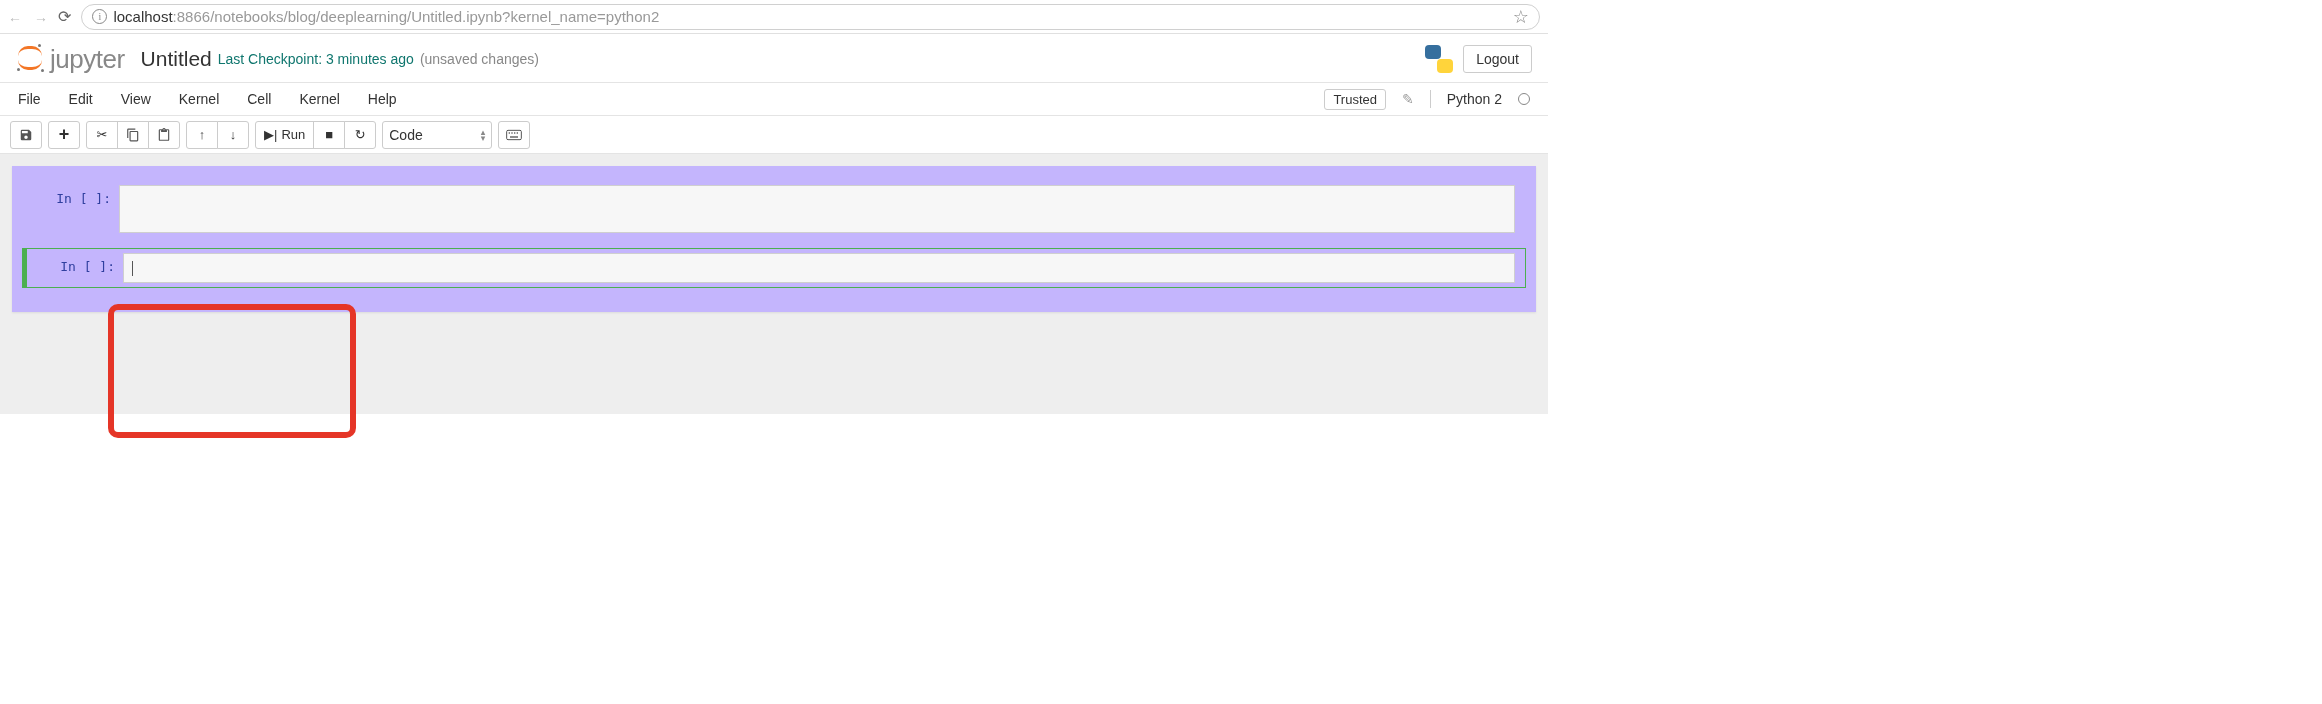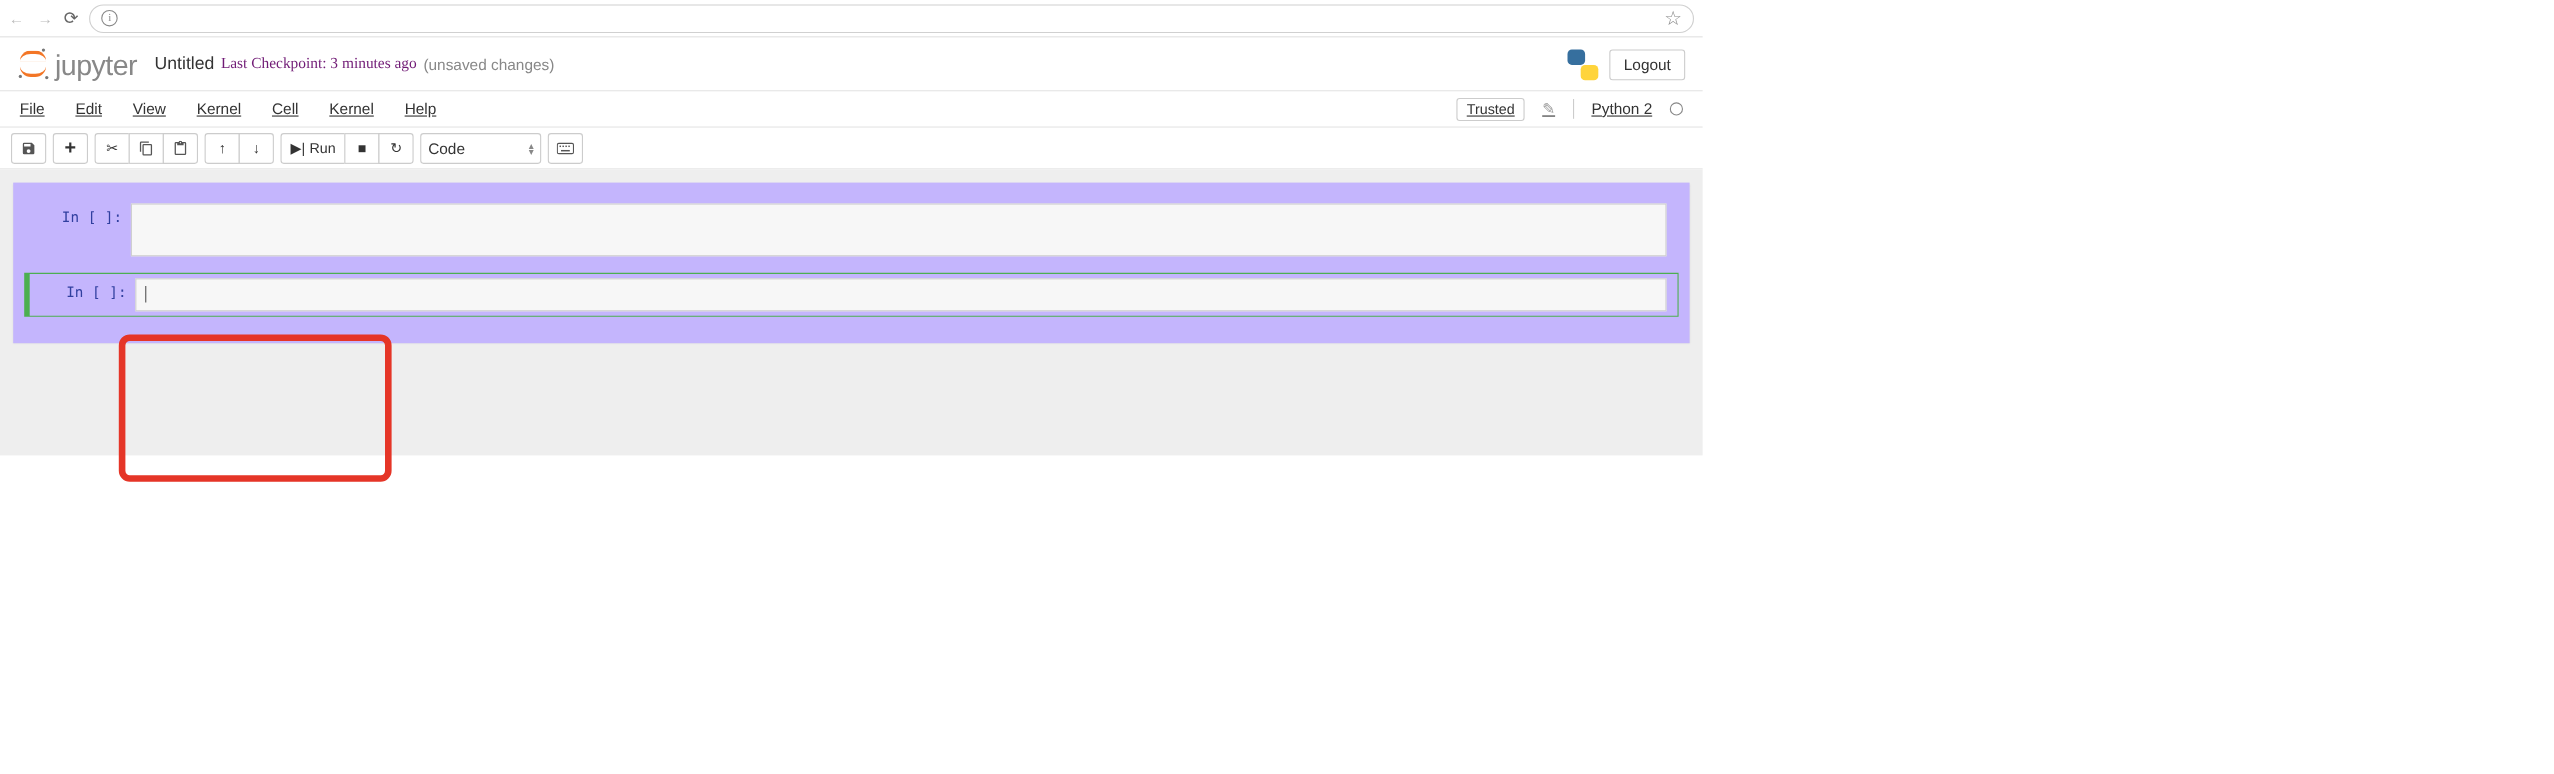--- a/index.html
+++ b/index.html
@@ -61,23 +61,23 @@
 }
 .logo-mark .arc {
   position: absolute; left: 2px; width: 24px; height: 10px;
   border: 3px solid #f37626; border-left: none; border-right: none;
 }
 .logo-mark .arc.top { top: 2px; border-bottom: none; border-radius: 24px 24px 0 0; }
 .logo-mark .arc.bot { bottom: 2px; border-top: none; border-radius: 0 0 24px 24px; }
 .logo-mark .dot { position: absolute; width: 3px; height: 3px; border-radius: 50%; background: #777; }
 .logo-text { letter-spacing: -0.5px; }
 .title {
-  font-size: 16px; color: #333; margin-left: 16px;
-}
-.checkpoint { font-size: 14px; color: #701a75; margin-left: 6px; font-family: Liberation Serif, serif; }
+  font-size: 21px; color: #333; margin-left: 16px;
+}
+.checkpoint { font-size: 14px; color: #0f766e; margin-left: 6px; }
 .unsaved { color: #888; margin-left: 6px; }
 .header-right {
   margin-left: auto; display: flex; align-items: center; gap: 10px;
 }
 .python-icon {
   width: 28px; height: 28px; position: relative;
 }
 .py-snake {
   position: absolute; width: 16px; height: 14px; border-radius: 4px;
 }
@@ -87,21 +87,20 @@
   border: 1px solid #ccc; background: #fff; padding: 5px 12px;
   border-radius: 3px; font-size: 14px; color: #333;
 }
 .menubar {
   border-top: 1px solid #e4e4e4;
   border-bottom: 1px solid #e4e4e4;
   display: flex; align-items: center;
   padding: 0 18px; height: 34px;
   font-size: 14px; color: #333;
   position: relative;
-  text-decoration: underline;
 }
 .menu-items { display: flex; gap: 28px; }
 .menu-items span { cursor: pointer; }
 .menu-right { margin-left: auto; display: flex; align-items: center; gap: 16px; }
 .trusted { border: 1px solid #ccc; padding: 2px 8px; border-radius: 3px; font-size: 13px; }
 .pencil { color: #999; font-size: 14px; }
 .sep { width: 1px; height: 18px; background: #ccc; }
 .kernel-name { color: #333; font-size: 14px; }
 .kernel-status {
   width: 12px; height: 12px; border: 1.5px solid #888; border-radius: 50%;
@@ -170,20 +169,23 @@
 <body>
 
 <div class="browser-bar">
   <div class="nav-arrows">
     <span>←</span>
     <span>→</span>
   </div>
   <span class="reload enabled">⟳</span>
   <div class="url-bar">
     <span class="info-icon">i</span>
+    <span class="url-text">
+      <span>localhost</span><span class="dim">:8866</span><span class="dim">/notebooks/blog/deeplearning/Untitled.ipynb?kernel_name=python2</span>
+    </span>
     <span class="star">☆</span>
   </div>
 </div>
 
 <div class="header">
   <div class="jupyter-logo">
     <span class="logo-mark">
       <span class="arc top"></span>
         <span class="arc bot"></span>
       <span class="dot" style="top:0;right:3px"></span>

